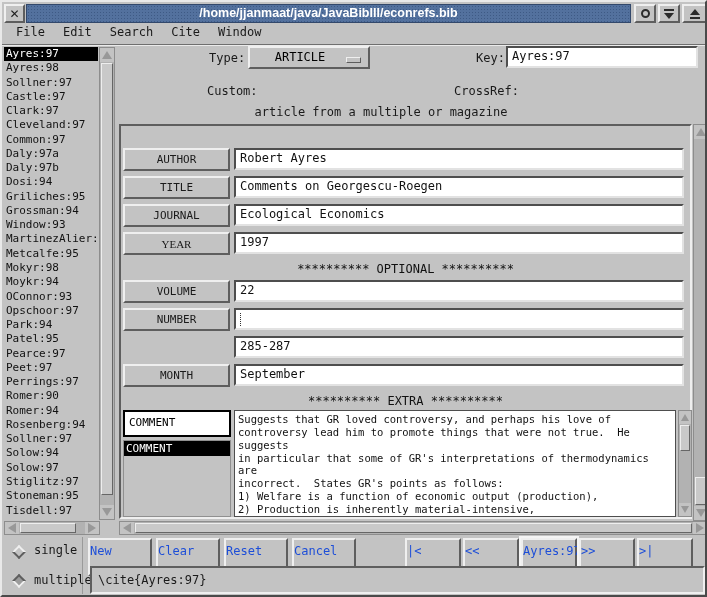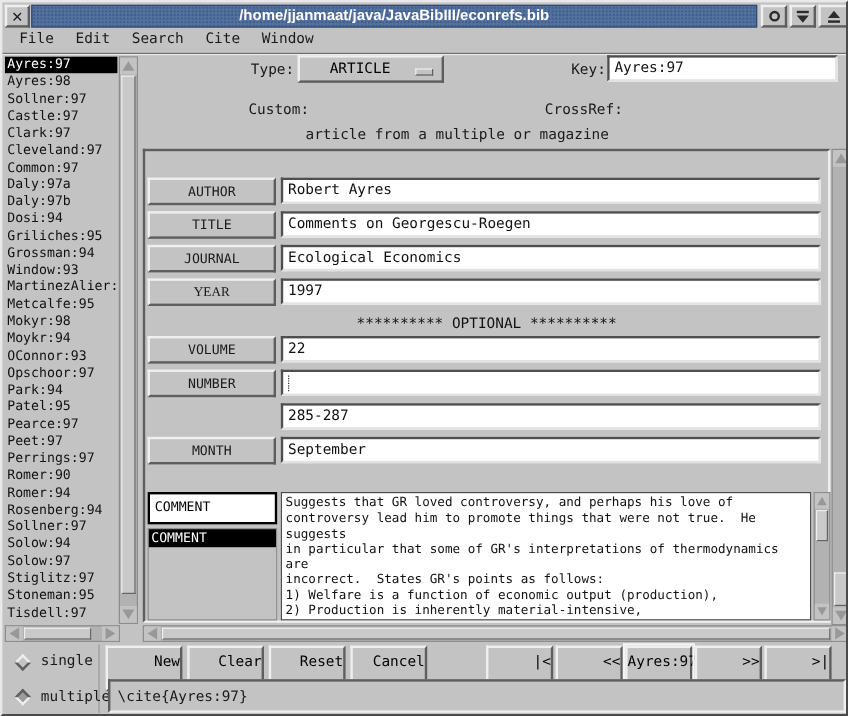--- a/index.html
+++ b/index.html
@@ -69,22 +69,22 @@
   .finput { position:absolute; left:113px; width:450px; height:22px; }
   #comment-selector { left:2px; top:284px; width:108px; height:27px; background:#fff;
                       border:2px solid #000; font:11px/22px "DejaVu Sans Mono", monospace; padding-left:4px; }
   #comment-list { left:2px; top:314px; width:108px; height:77px; background:#c3c3c3; border:1px solid #909090; }
   .clist-item { height:15px; background:#000; color:#fff; font:11px/15px "DejaVu Sans Mono", monospace; padding-left:2px; }
   #comment-textarea { left:113px; top:284px; width:442px; height:107px; background:#fff;
                       border:1px solid #4e4e4e; padding:2px 3px;
                       font:10.5px/12.85px "DejaVu Sans Mono", monospace; color:#111;
                       white-space:pre-wrap; overflow:hidden; }
   
-  .btn { position:absolute; top:536px; height:38px; text-align:right;
-         font:12px/22px "DejaVu Sans Mono", monospace; color:#000000; cursor:default; }
+  .btn { position:absolute; top:536px; height:38px; text-align:left;
+         font:12px/22px "DejaVu Sans Mono", monospace; color:#1d4ed8; cursor:default; }
   .diamond { position:absolute; width:10px; height:10px; transform:rotate(45deg); }
   .diamond.off { background:#c3c3c3; border:2px solid; border-color:#efefef #5e5e5e #5e5e5e #efefef; }
   .diamond.on  { background:#9b9b9b; border:2px solid; border-color:#5e5e5e #efefef #efefef #5e5e5e; }
   .radio-label { position:absolute; font:12px "DejaVu Sans Mono", monospace; color:#1a1a1a; }
   #nav-current { outline:2px solid #f4f4f4; }
   #cite-field { left:88px; top:564px; width:615px; height:28px;
                 font:12px/24px "DejaVu Sans Mono", monospace; color:#1a1a1a; padding-left:6px; }
   #bottom-vsep { left:80px; top:535px; width:1px; height:57px; background:#9a9a9a; }
   .ibeam { position:absolute; left:4px; top:3px; width:1px; height:13px; border-left:1px dotted #333; }
 </style>
@@ -207,20 +207,21 @@
     <div class="finput field" style="top:154px;">22</div>
     <div class="flabel raised" style="top:182px;">NUMBER</div>
     <div class="finput field" style="top:182px;">
       <span></span>
       <span class="ibeam"></span>
     </div>
     <div class="finput field" style="top:210px;">285-287</div>
     <div class="flabel raised" style="top:238px;">MONTH</div>
     <div class="finput field" style="top:238px;">September</div>
 
+    <div class="sec-header" style="top:268px;">********** EXTRA **********</div>
 
     <div class="abs" id="comment-selector">COMMENT</div>
     <div class="abs" id="comment-list">
       <div class="clist-item">COMMENT</div>
     </div>
     <div class="abs" id="comment-textarea">Suggests that GR loved controversy, and perhaps his love of
 controversy lead him to promote things that were not true.  He suggests
 in particular that some of GR's interpretations of thermodynamics are
 incorrect.  States GR's points as follows:
 1) Welfare is a function of economic output (production),

